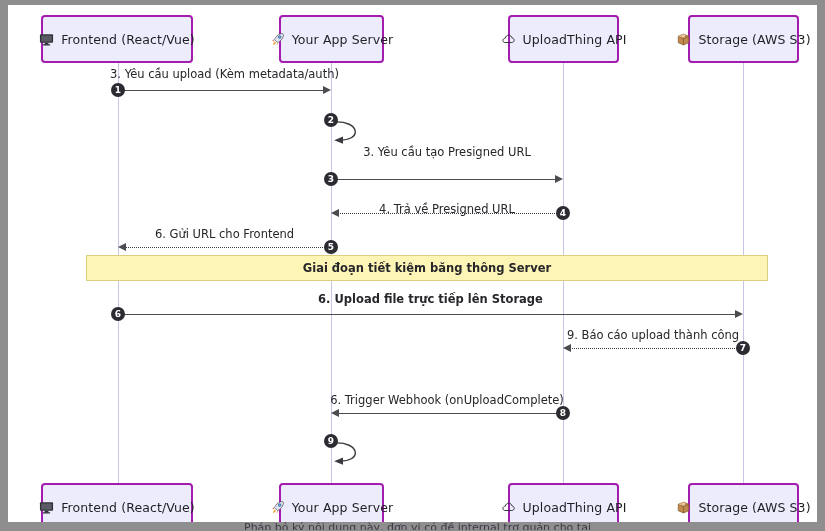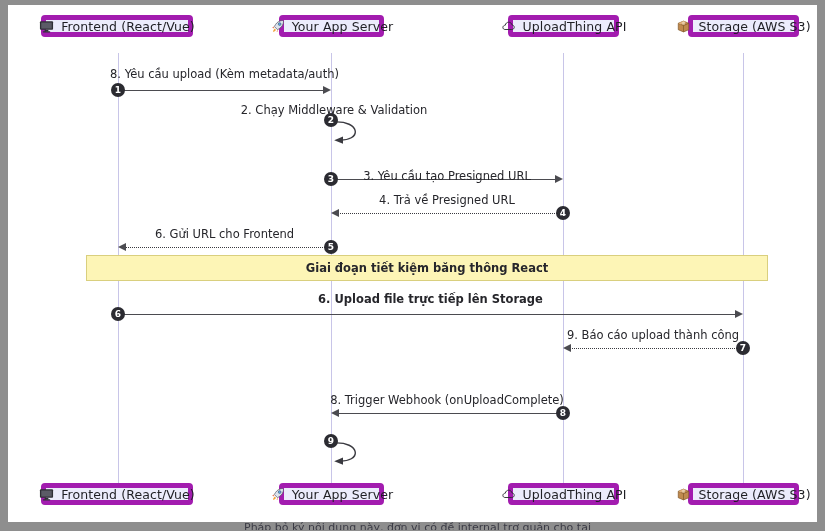--- a/index.html
+++ b/index.html
@@ -30,23 +30,23 @@
   
   .lifeline {
     position: absolute;
     width: 1px;
     background: #c8c5e8;
   }
   
   .actor-box {
     position: absolute;
     box-sizing: border-box;
-    height: 22px;
+    height: 48px;
     background: #ececfc;
-    border: 5px solid #a21caf;
+    border: 2px solid #a21caf;
     border-radius: 4px;
     display: flex;
     align-items: center;
     justify-content: center;
     gap: 7px;
     font-size: 12.5px;
     color: #1f1f24;
     white-space: nowrap;
   }
   .actor-label { font-size: 12.5px; letter-spacing: .1px; }
@@ -214,58 +214,57 @@
             <path d="M2.4 4.6 8 2.2l5.6 2.4v6.8L8 13.8 2.4 11.4z" fill="#c08a4e" stroke="#7a5326" stroke-width=".7"></path>
             <path d="M2.4 4.6 8 7.0l5.6-2.4" fill="none" stroke="#7a5326" stroke-width=".7"></path>
             <path d="M8 7.0v6.8" fill="none" stroke="#7a5326" stroke-width=".7"></path>
             <path d="M2.4 4.6 8 2.2l2.8 1.2L5.2 5.8z" fill="#e0b07a"></path>
             <rect x="6.6" y="2.9" width="2.8" height="3.1" fill="#f3e3cd" opacity=".65"></rect>
           </svg>
         </span>
         <span class="actor-label">Storage (AWS S3)</span>
       </div>
       <div class="note-box" style="left: 78px; top: 250px; width: 682px; height: 26px;">
-        <span>Giai đoạn tiết kiệm băng thông React</span>
+        <span>Giai đoạn tiết kiệm băng thông Server</span>
       </div>
       <div class="arrow-line" style="left: 114px; top: 85px; width: 205px;"></div>
       <div class="arrow-head right" style="top: 81px; left: 315px;"></div>
       <div class="seq-num" style="left: 110px; top: 85px;">1</div>
-      <div class="msg-text" style="top: 62px; left: 216.5px;">8. Yêu cầu upload (Kèm metadata/auth)</div>
+      <div class="msg-text" style="top: 62px; left: 216.5px;">3. Yêu cầu upload (Kèm metadata/auth)</div>
       <div class="self-loop" style="left: 323px; top: 113px;">
         <svg width="42" height="30" viewBox="0 0 42 30">
           <path d="M2 4 C 30 2, 32 24, 6 22" fill="none" stroke="#3a3a40" stroke-width="1.4"></path>
           <path d="M12 18.5 L3.2 22.3 L12 25.8 Z" fill="#3a3a40"></path>
         </svg>
       </div>
       <div class="seq-num" style="left: 323px; top: 115px;">2</div>
-      <div class="msg-text" style="top: 98px; left: 326px;">2. Chạy Middleware &amp; Validation</div>
       <div class="arrow-line" style="left: 327px; top: 174px; width: 224px;"></div>
       <div class="arrow-head right" style="top: 170px; left: 547px;"></div>
       <div class="seq-num" style="left: 323px; top: 174px;">3</div>
-      <div class="msg-text" style="top: 164px; left: 439px; text-align: center;">3. Yêu cầu tạo Presigned URL</div>
+      <div class="msg-text" style="top: 140px; left: 439px; text-align: center;">3. Yêu cầu tạo Presigned URL</div>
       <div class="arrow-line dotted" style="left: 327px; top: 208px; width: 224px;"></div>
       <div class="arrow-head left" style="top: 204px; left: 323px;"></div>
       <div class="seq-num" style="left: 555px; top: 208px;">4</div>
-      <div class="msg-text" style="top: 188px; left: 439px;">4. Trả về Presigned URL</div>
+      <div class="msg-text" style="top: 197px; left: 439px;">4. Trả về Presigned URL</div>
       <div class="arrow-line dotted" style="left: 114px; top: 242px; width: 205px;"></div>
       <div class="arrow-head left" style="top: 238px; left: 110px;"></div>
       <div class="seq-num" style="left: 323px; top: 242px;">5</div>
       <div class="msg-text" style="top: 222px; left: 216.5px;">6. Gửi URL cho Frontend</div>
       <div class="arrow-line" style="left: 114px; top: 309px; width: 617px;"></div>
       <div class="arrow-head right" style="top: 305px; left: 727px;"></div>
       <div class="seq-num" style="left: 110px; top: 309px;">6</div>
       <div class="msg-text" style="top: 287px; left: 422.5px; font-weight: bold;">6. Upload file trực tiếp lên Storage</div>
       <div class="arrow-line dotted" style="left: 559px; top: 343px; width: 172px;"></div>
       <div class="arrow-head left" style="top: 339px; left: 555px;"></div>
       <div class="seq-num" style="left: 735px; top: 343px;">7</div>
       <div class="msg-text" style="top: 323px; left: 645px;">9. Báo cáo upload thành công</div>
       <div class="arrow-line" style="left: 327px; top: 408px; width: 224px;"></div>
       <div class="arrow-head left" style="top: 404px; left: 323px;"></div>
       <div class="seq-num" style="left: 555px; top: 408px;">8</div>
-      <div class="msg-text" style="top: 388px; left: 439px;">8. Trigger Webhook (onUploadComplete)</div>
+      <div class="msg-text" style="top: 388px; left: 439px;">6. Trigger Webhook (onUploadComplete)</div>
       <div class="self-loop" style="left: 323px; top: 434px;">
         <svg width="42" height="30" viewBox="0 0 42 30">
           <path d="M2 4 C 30 2, 32 24, 6 22" fill="none" stroke="#3a3a40" stroke-width="1.4"></path>
           <path d="M12 18.5 L3.2 22.3 L12 25.8 Z" fill="#3a3a40"></path>
         </svg>
       </div>
       <div class="seq-num" style="left: 323px; top: 436px;">9</div>
     </div>
   <div class="clipped-text" style="left:244px; top:521px; width:560px; height:9px;">Pháp bỏ ký nội dung này, đơn vị có đề internal trợ quản cho tại</div>
 </div>

